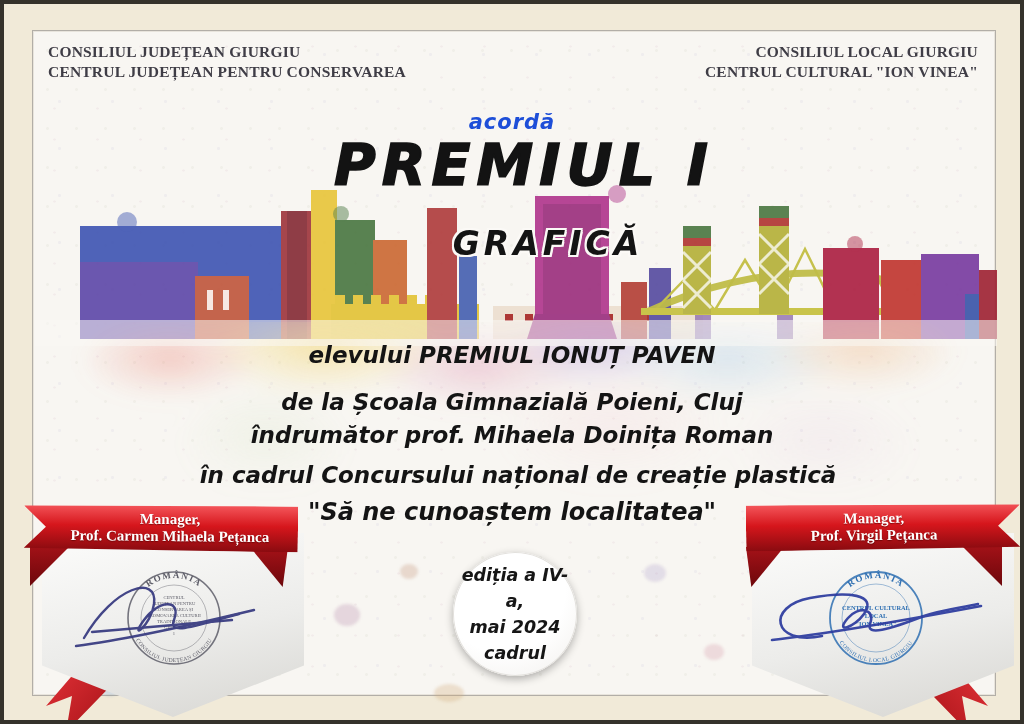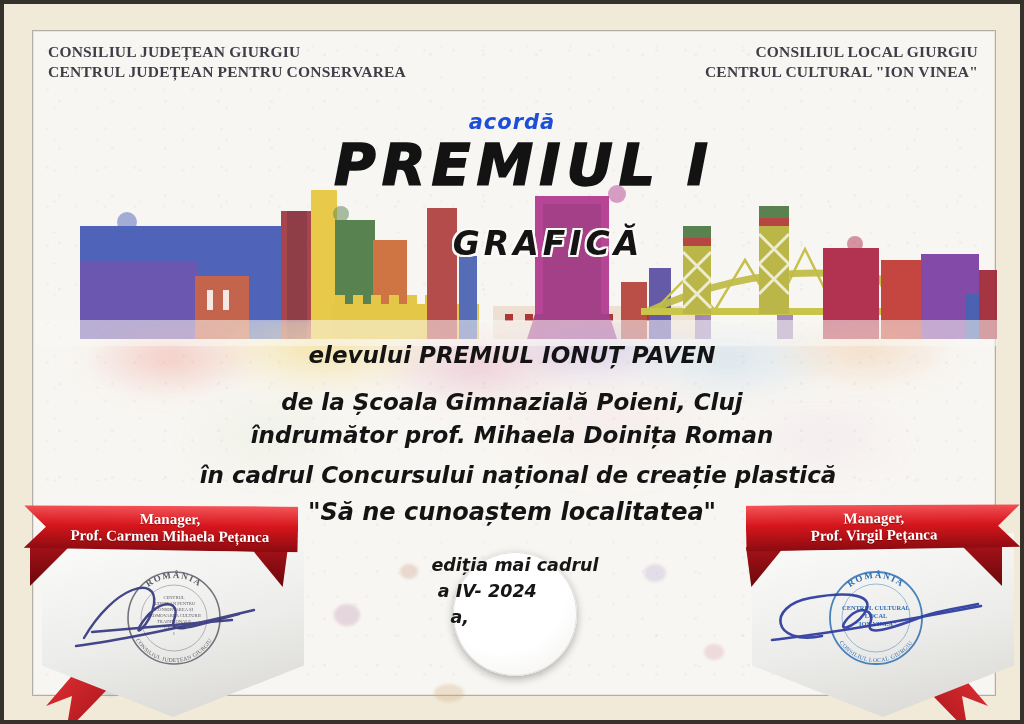--- a/index.html
+++ b/index.html
@@ -79,21 +79,21 @@
   .tail{position:absolute;z-index:1;}
   
   .stamp{position:absolute;z-index:4;}
   .stamp-left{left:50px;top:556px;}
   .stamp-right{left:752px;top:556px;}
   .stamp text{font-family:"Liberation Serif",serif;}
   
   .badge{position:absolute;left:449px;top:548px;width:124px;height:124px;border-radius:50%;z-index:4;
     background:radial-gradient(circle at 40% 30%,#ffffff 55%,#f1efec);
     box-shadow:0 3px 9px rgba(0,0,0,.30),inset 0 0 0 1px #e3e1dd;
-    display:flex;justify-content:center;text-align:center;
+    display:flex;flex-direction:column;justify-content:center;text-align:center;
     font-family:"DejaVu Sans",sans-serif;font-style:italic;font-weight:bold;font-size:17.5px;line-height:26px;color:#161616;}
 </style>
 </head>
 <body>
 
 <div class="page">
   <div class="panel"></div>
 
   <svg class="skyline" viewBox="0 0 962 175" preserveAspectRatio="none">
     <g opacity="0.94">

